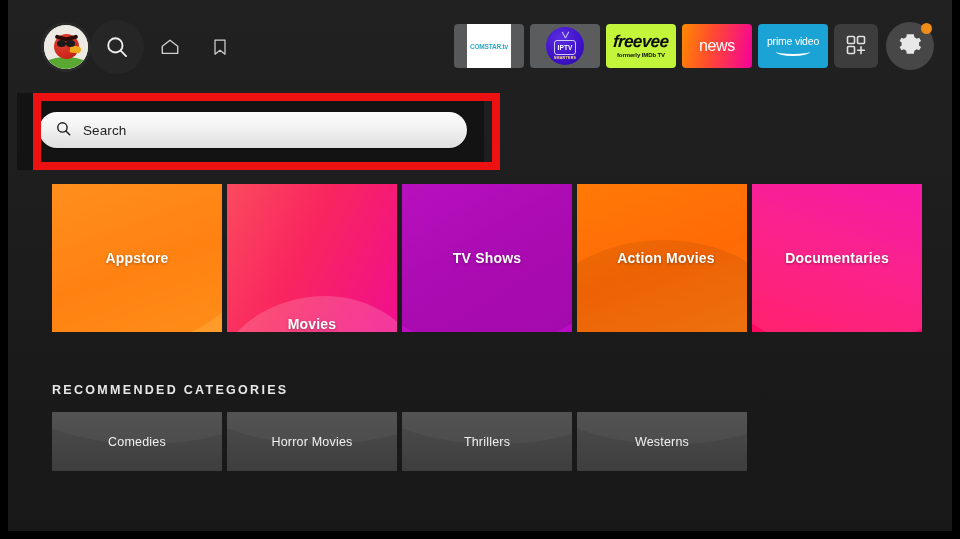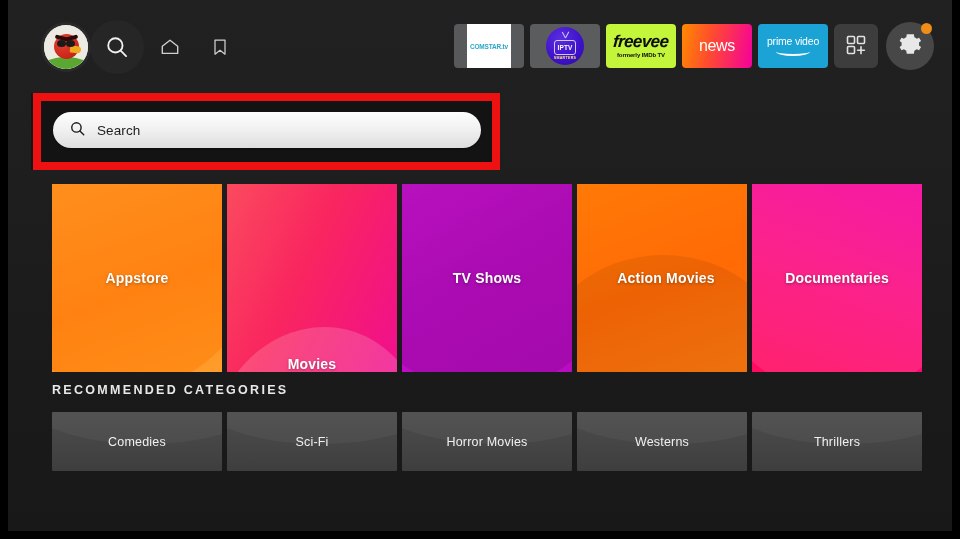--- a/index.html
+++ b/index.html
@@ -154,40 +154,40 @@
   }
 
   
   .highlight-box{
     position:absolute; left:25px; top:93px; width:467px; height:77px;
     border:8px solid #ee1111; z-index:8; background:transparent;
   }
 
   
   .search-region{
-    position:absolute; left:23px; top:93px; width:467px; height:77px;
+    position:absolute; left:9px; top:93px; width:467px; height:77px;
     background:#131313; z-index:6;
   }
   .search-pill{
     position:absolute; left:22px; top:19px; width:428px; height:36px;
     border-radius:18px;
     background:linear-gradient(180deg,#fdfdfd 0%,#f2f2f2 45%,#dedede 100%);
     display:flex; align-items:center; padding-left:16px; gap:11px;
     box-shadow:0 1px 2px rgba(0,0,0,.4);
   }
   .search-pill .stext{
     color:#1d1d1d; font-size:13.5px; letter-spacing:0.1px;
   }
 
   
   .tiles{
     position:absolute; left:44px; top:184px; display:flex; gap:5px; z-index:4;
   }
   .tile{
-    width:170px; height:188px; position:relative; overflow:hidden;
+    width:170px; height:148px; position:relative; overflow:hidden;
     display:flex; align-items:center; justify-content:center;
   }
   .tile .tlabel{
     position:relative; z-index:3; color:#fff; font-size:14px; font-weight:bold;
     letter-spacing:0.2px; text-shadow:0 1px 3px rgba(0,0,0,.35);
   }
   .tile .blob{ position:absolute; z-index:1; }
 
   .tile.t0{ background:linear-gradient(160deg,#ffa033 0%,#ff8a1e 55%,#ff9d2b 100%); }
   .tile.t0 .blob{
@@ -378,30 +378,26 @@
 
     <div class="sect-title">RECOMMENDED CATEGORIES</div>
 
     <div class="rec-row">
       <div class="rec-tile">
         <div class="sheen"></div>
         <div class="rlabel">Comedies</div>
       </div>
       <div class="rec-tile">
         <div class="sheen"></div>
-        <div class="rlabel">Sci-Fi</div>
+        <div class="rlabel">Horror Movies</div>
       </div>
       <div class="rec-tile">
         <div class="sheen"></div>
-        <div class="rlabel">Horror Movies</div>
+        <div class="rlabel">Thrillers</div>
       </div>
       <div class="rec-tile">
         <div class="sheen"></div>
         <div class="rlabel">Westerns</div>
       </div>
-      <div class="rec-tile">
-        <div class="sheen"></div>
-        <div class="rlabel">Thrillers</div>
-      </div>
     </div>
 
   </div>
 </div>
 
 </body></html>

